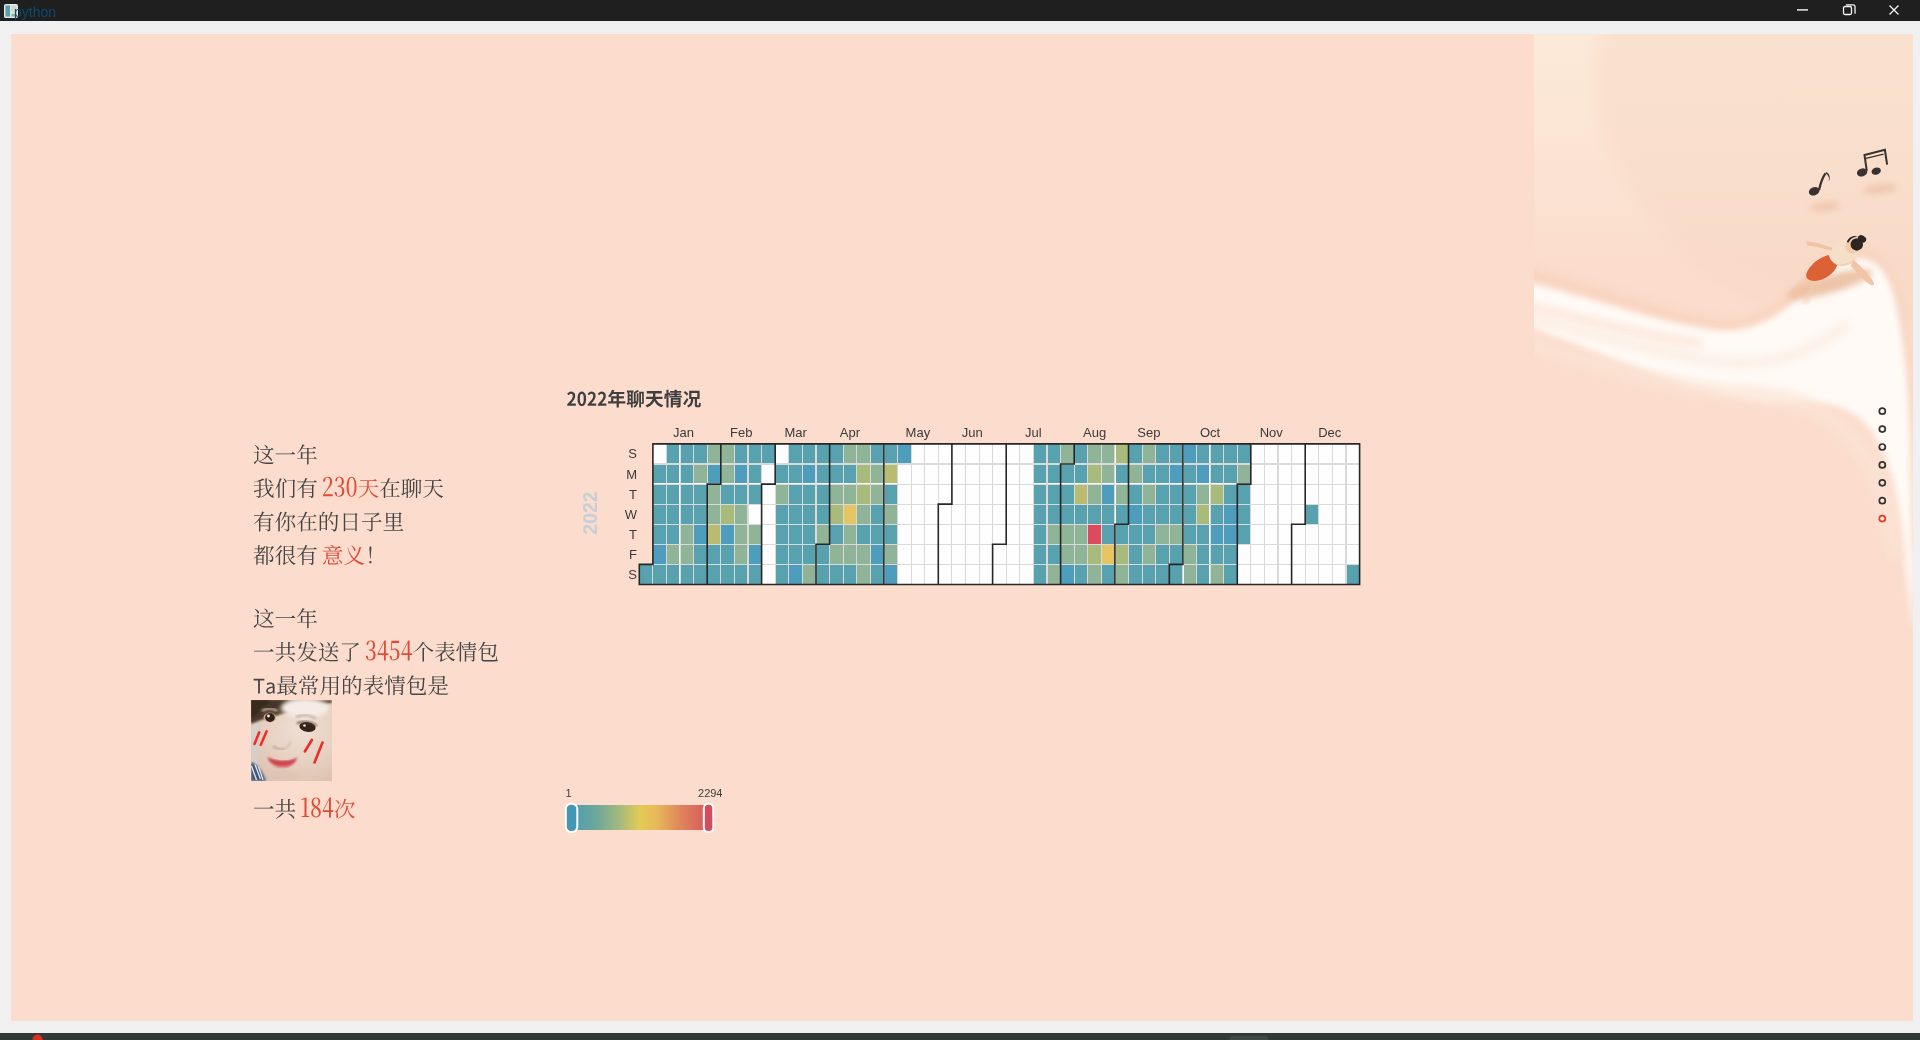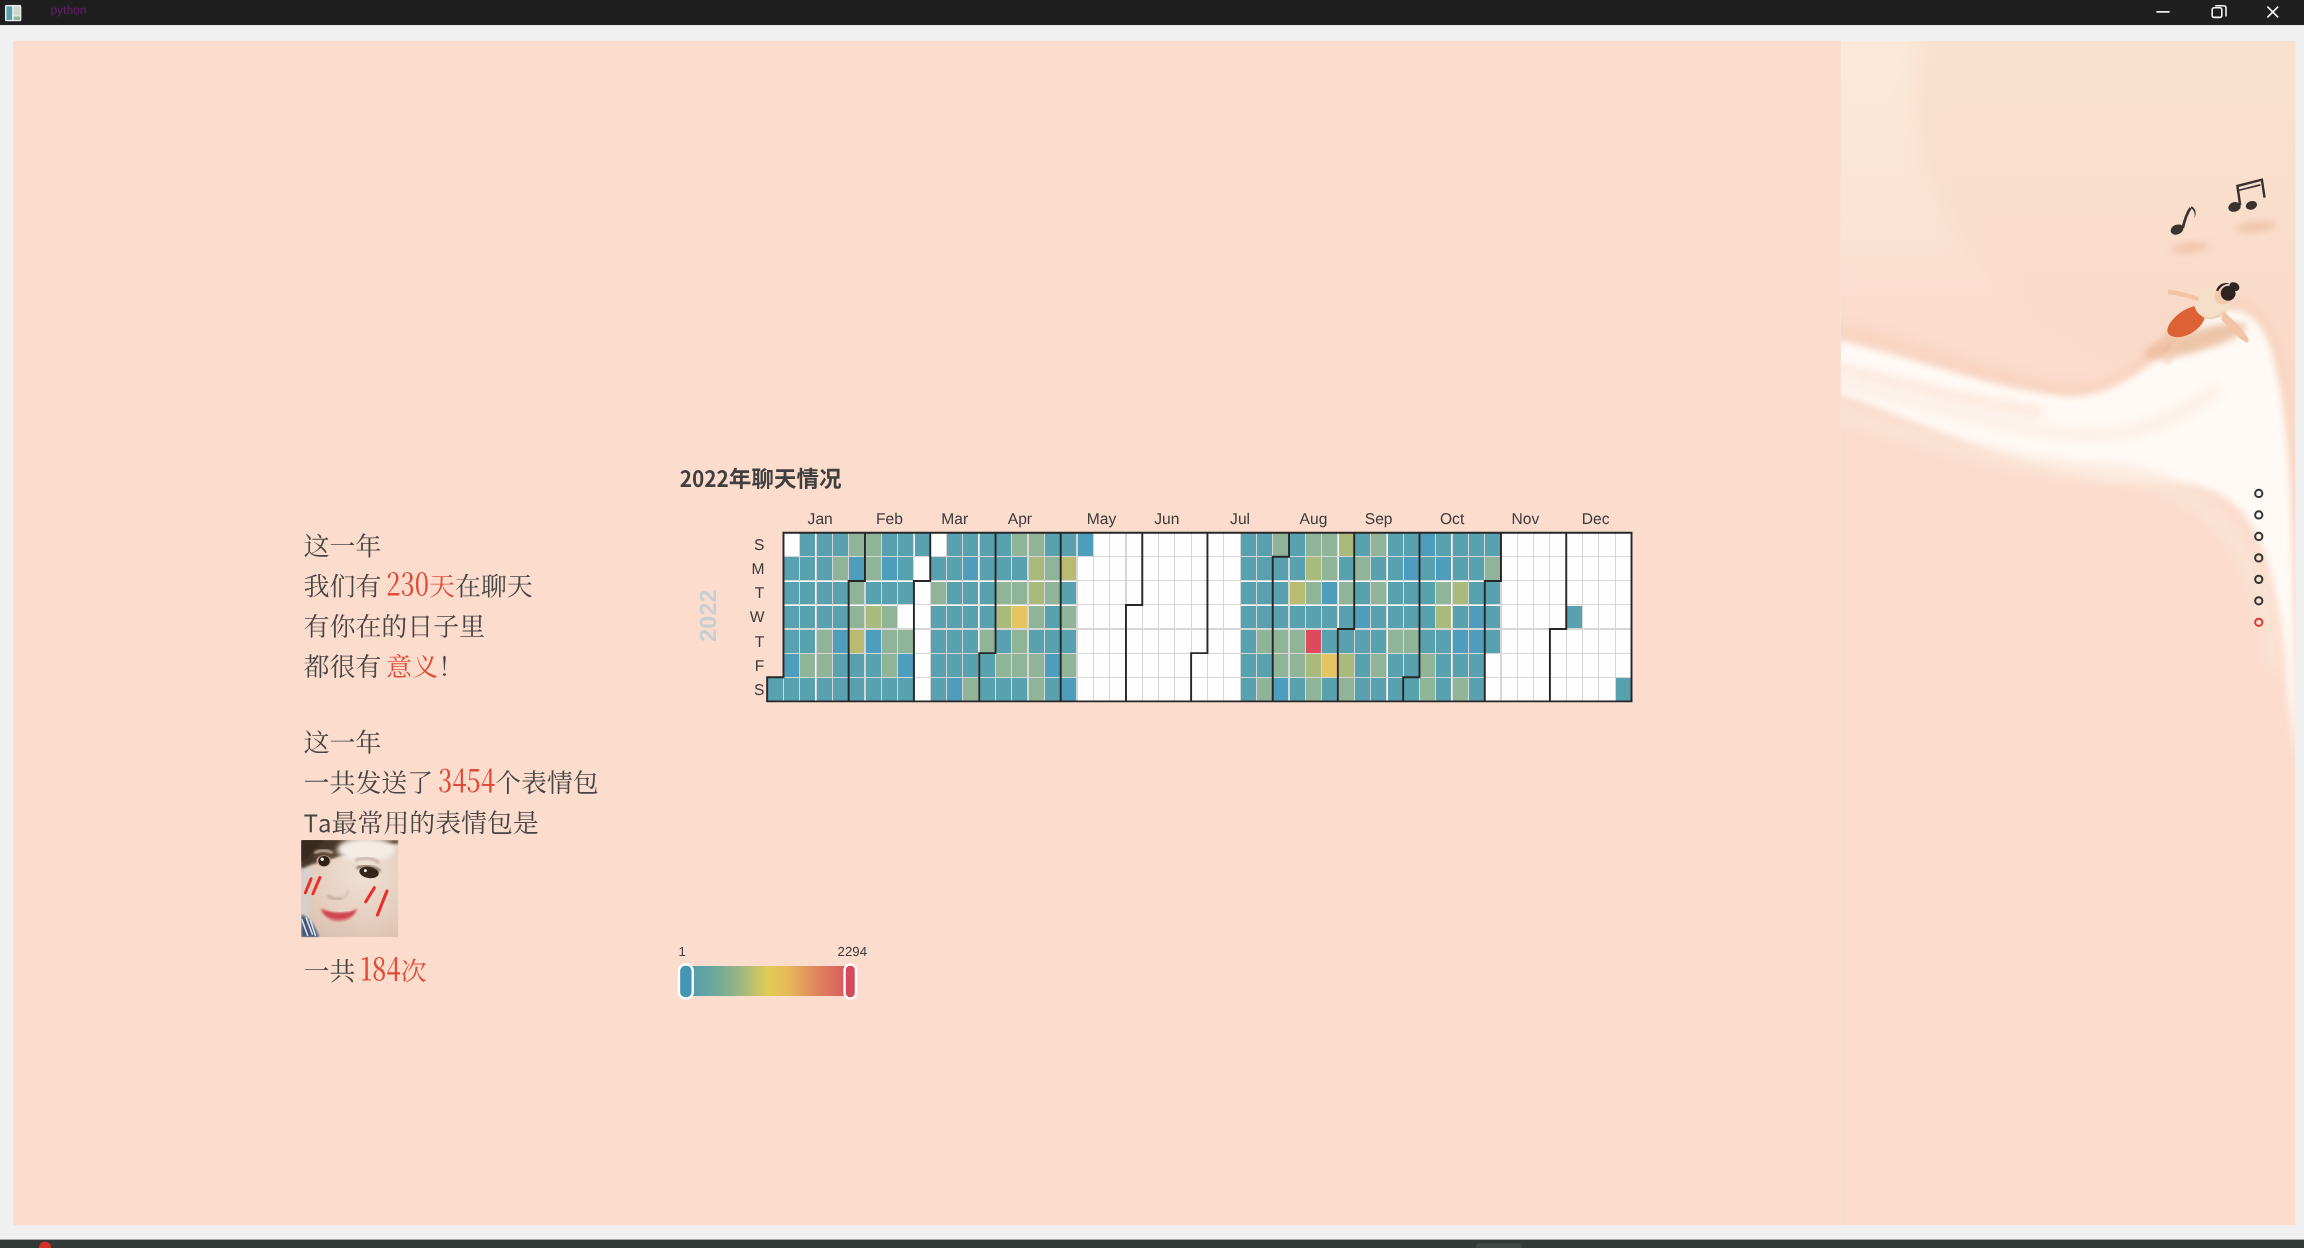--- a/index.html
+++ b/index.html
@@ -1,17 +1,17 @@
 <!DOCTYPE html>
 <html><head>
 <meta charset="utf-8">
 <style>
 html,body{margin:0;padding:0;width:1920px;height:1040px;overflow:hidden;background:#f0f0f0;font-family:"Liberation Sans",sans-serif;}
 #titlebar{position:absolute;left:0;top:0;width:1920px;height:21px;background:#1f1f1f;}
-#titletext{position:absolute;left:42px;top:4px;color:#701a75;font-size:10px;}
+#titletext{position:absolute;left:14px;top:4px;color:#0c4a6e;font-size:14px;}
 #frame{position:absolute;left:0;top:21px;width:1920px;height:1014px;background:#f0f0f0;}
 #poster{position:absolute;left:11px;top:34px;width:1523px;height:987px;background:#fbdccd;}
 #rightpanel{position:absolute;left:1534px;top:34px;width:379px;height:987px;overflow:hidden;}
 #bottombar{position:absolute;left:0;top:1033px;width:1920px;height:7px;background:#323937;}
 svg{display:block;} #mainsvg text{font-family:"Liberation Sans",sans-serif;}
 #mainsvg{position:absolute;left:0;top:0;}
 </style>
 </head>
 <body>
 

